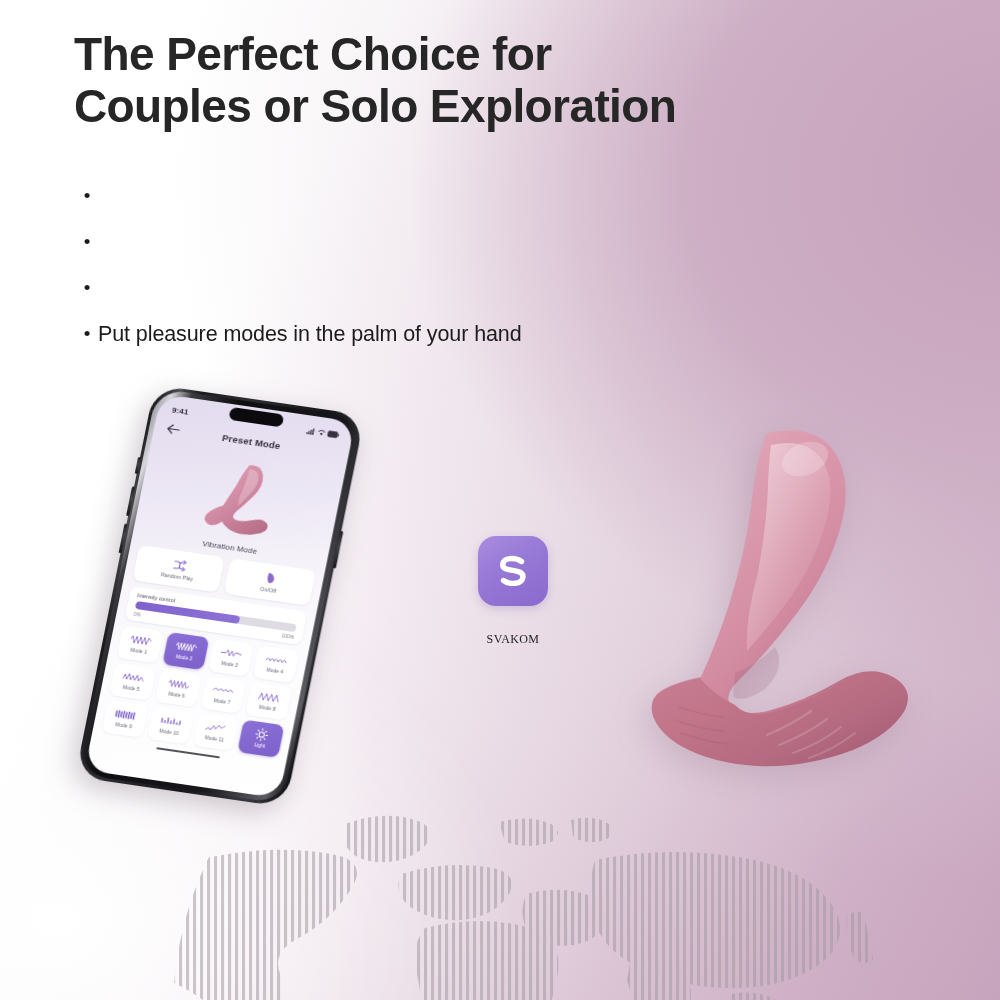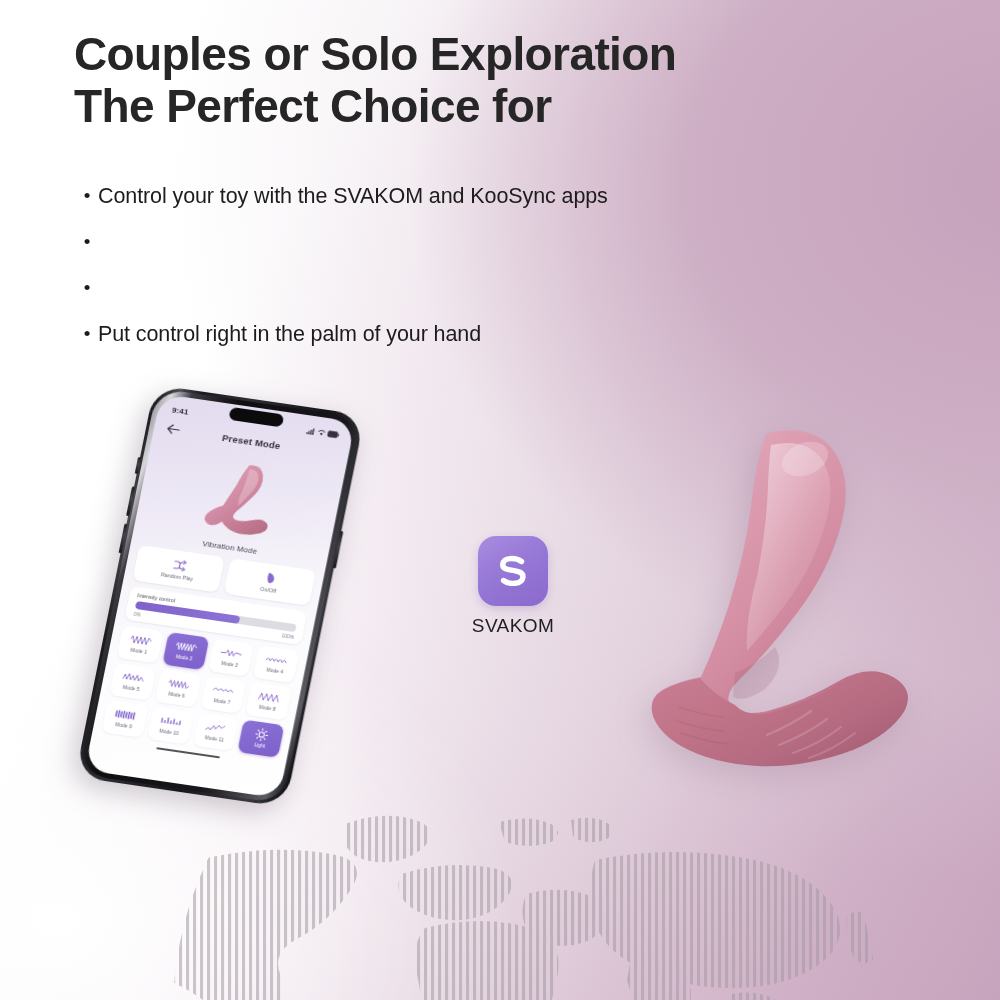--- a/index.html
+++ b/index.html
@@ -276,24 +276,25 @@
   }
   #logo-tile {
     width: 70px; height: 70px;
     margin: 0 auto;
     border-radius: 18px;
     background: linear-gradient(150deg, #a98ce0 0%, #9678d6 45%, #8a69cd 100%);
     display: flex; align-items: center; justify-content: center;
     box-shadow: 0 3px 8px rgba(120,95,185,0.25);
   }
   #logo-word {
-    margin-top: 9px;
-    font-size: 19px;
+    margin-top: 26px;
+    font-size: 12px;
     color: #1f1f22;
     letter-spacing: 0.4px;
+    font-family: Liberation Serif, serif;
   }
 
   
   #product {
     position: absolute;
     left: 615px;
     top: 415px;
     width: 310px;
     height: 370px;
     filter: drop-shadow(-6px 10px 16px rgba(120,85,110,0.20));
@@ -354,38 +355,37 @@
         <path fill="url(#stripes)" d="M476 58 Q500 52 514 62 Q524 70 510 78 Q490 84 478 74 Z"></path>
       </g>
 
       <g clip-path="url(#sphereShade)">
         <rect x="0" y="0" width="900" height="480" fill="none"></rect>
       </g>
     </svg>
   </div>
 
   <div id="heading">
+    <div class="head-line">The Perfect Choice for</div>
     <div class="head-line">Couples or Solo Exploration</div>
-    <div class="head-line">The Perfect Choice for</div>
   </div>
 
   <div id="bullets">
     <div class="bullet-row">
       <div class="bullet-dot">•</div>
-      <div class="bullet-text">Control your toy with the SVAKOM and KooSync apps</div>
     </div>
     <div class="bullet-row">
       <div class="bullet-dot">•</div>
     </div>
     <div class="bullet-row">
       <div class="bullet-dot">•</div>
     </div>
     <div class="bullet-row">
       <div class="bullet-dot">•</div>
-      <div class="bullet-text">Put control right in the palm of your hand</div>
+      <div class="bullet-text">Put pleasure modes in the palm of your hand</div>
     </div>
   </div>
 
   <div id="phone-stage">
     <div id="phone">
       <div id="phone-frame">
         <div id="phone-bezel">
           <div id="phone-screen">
 
             <div id="status-bar">

